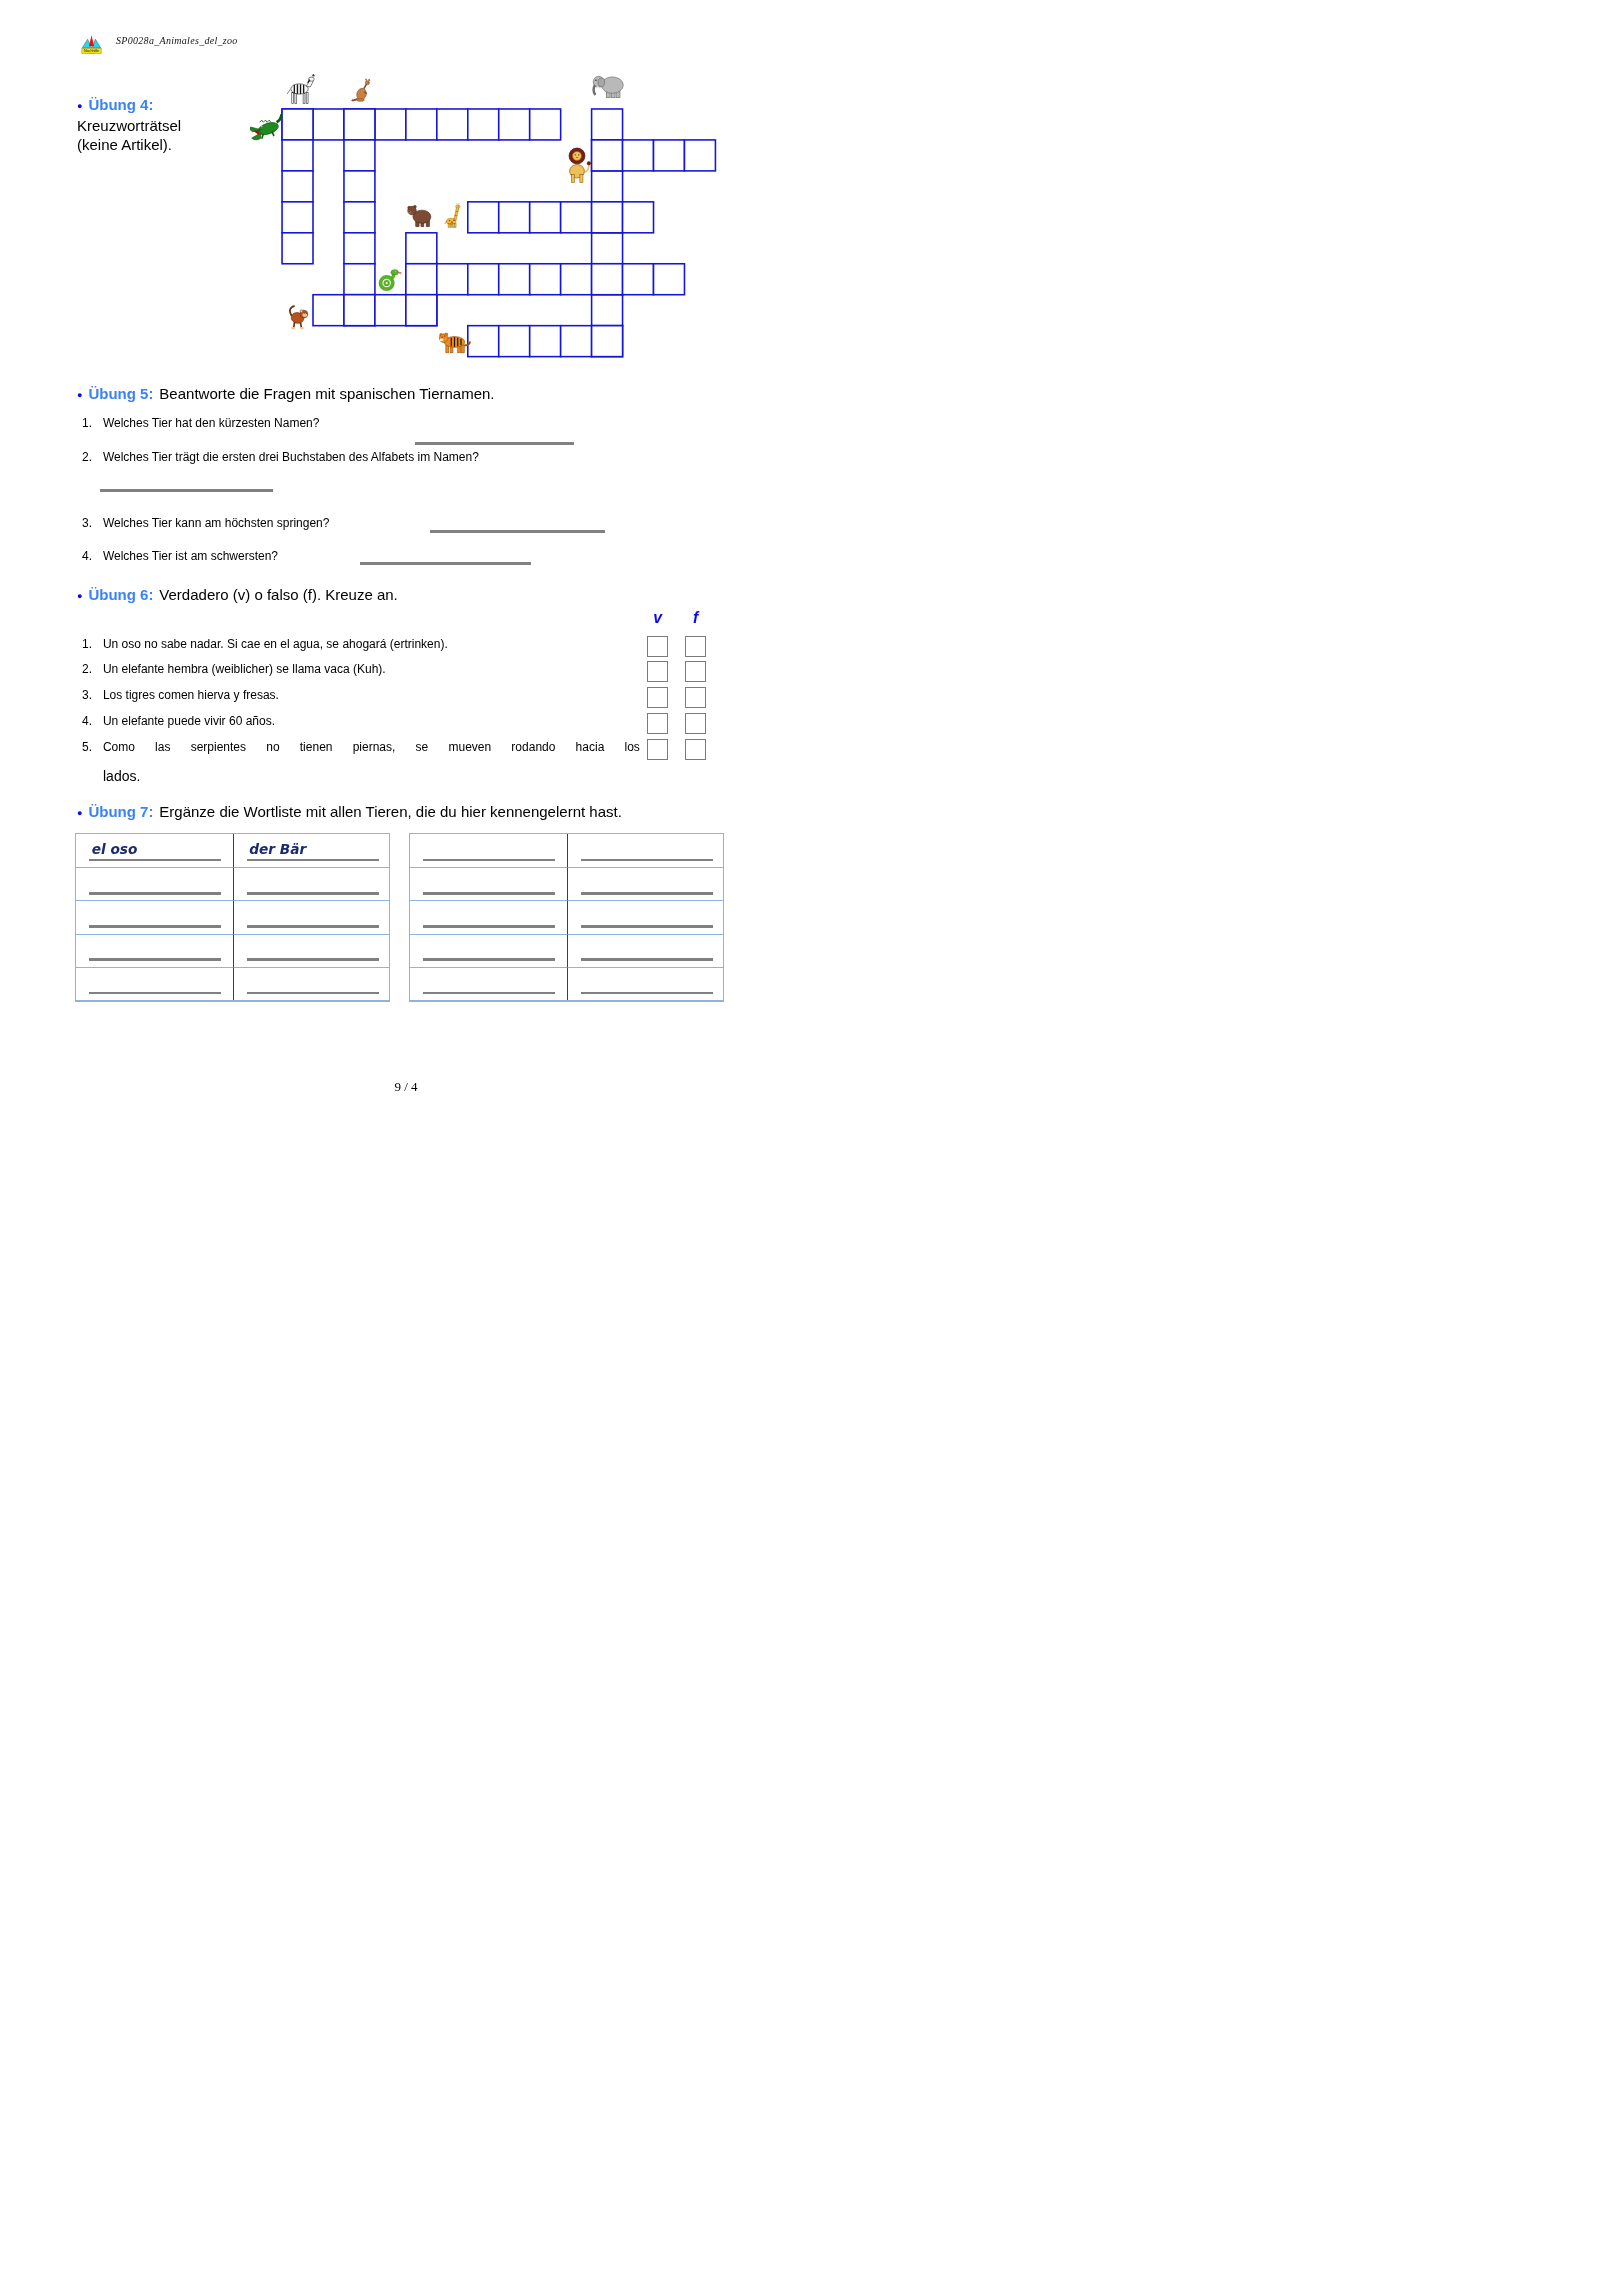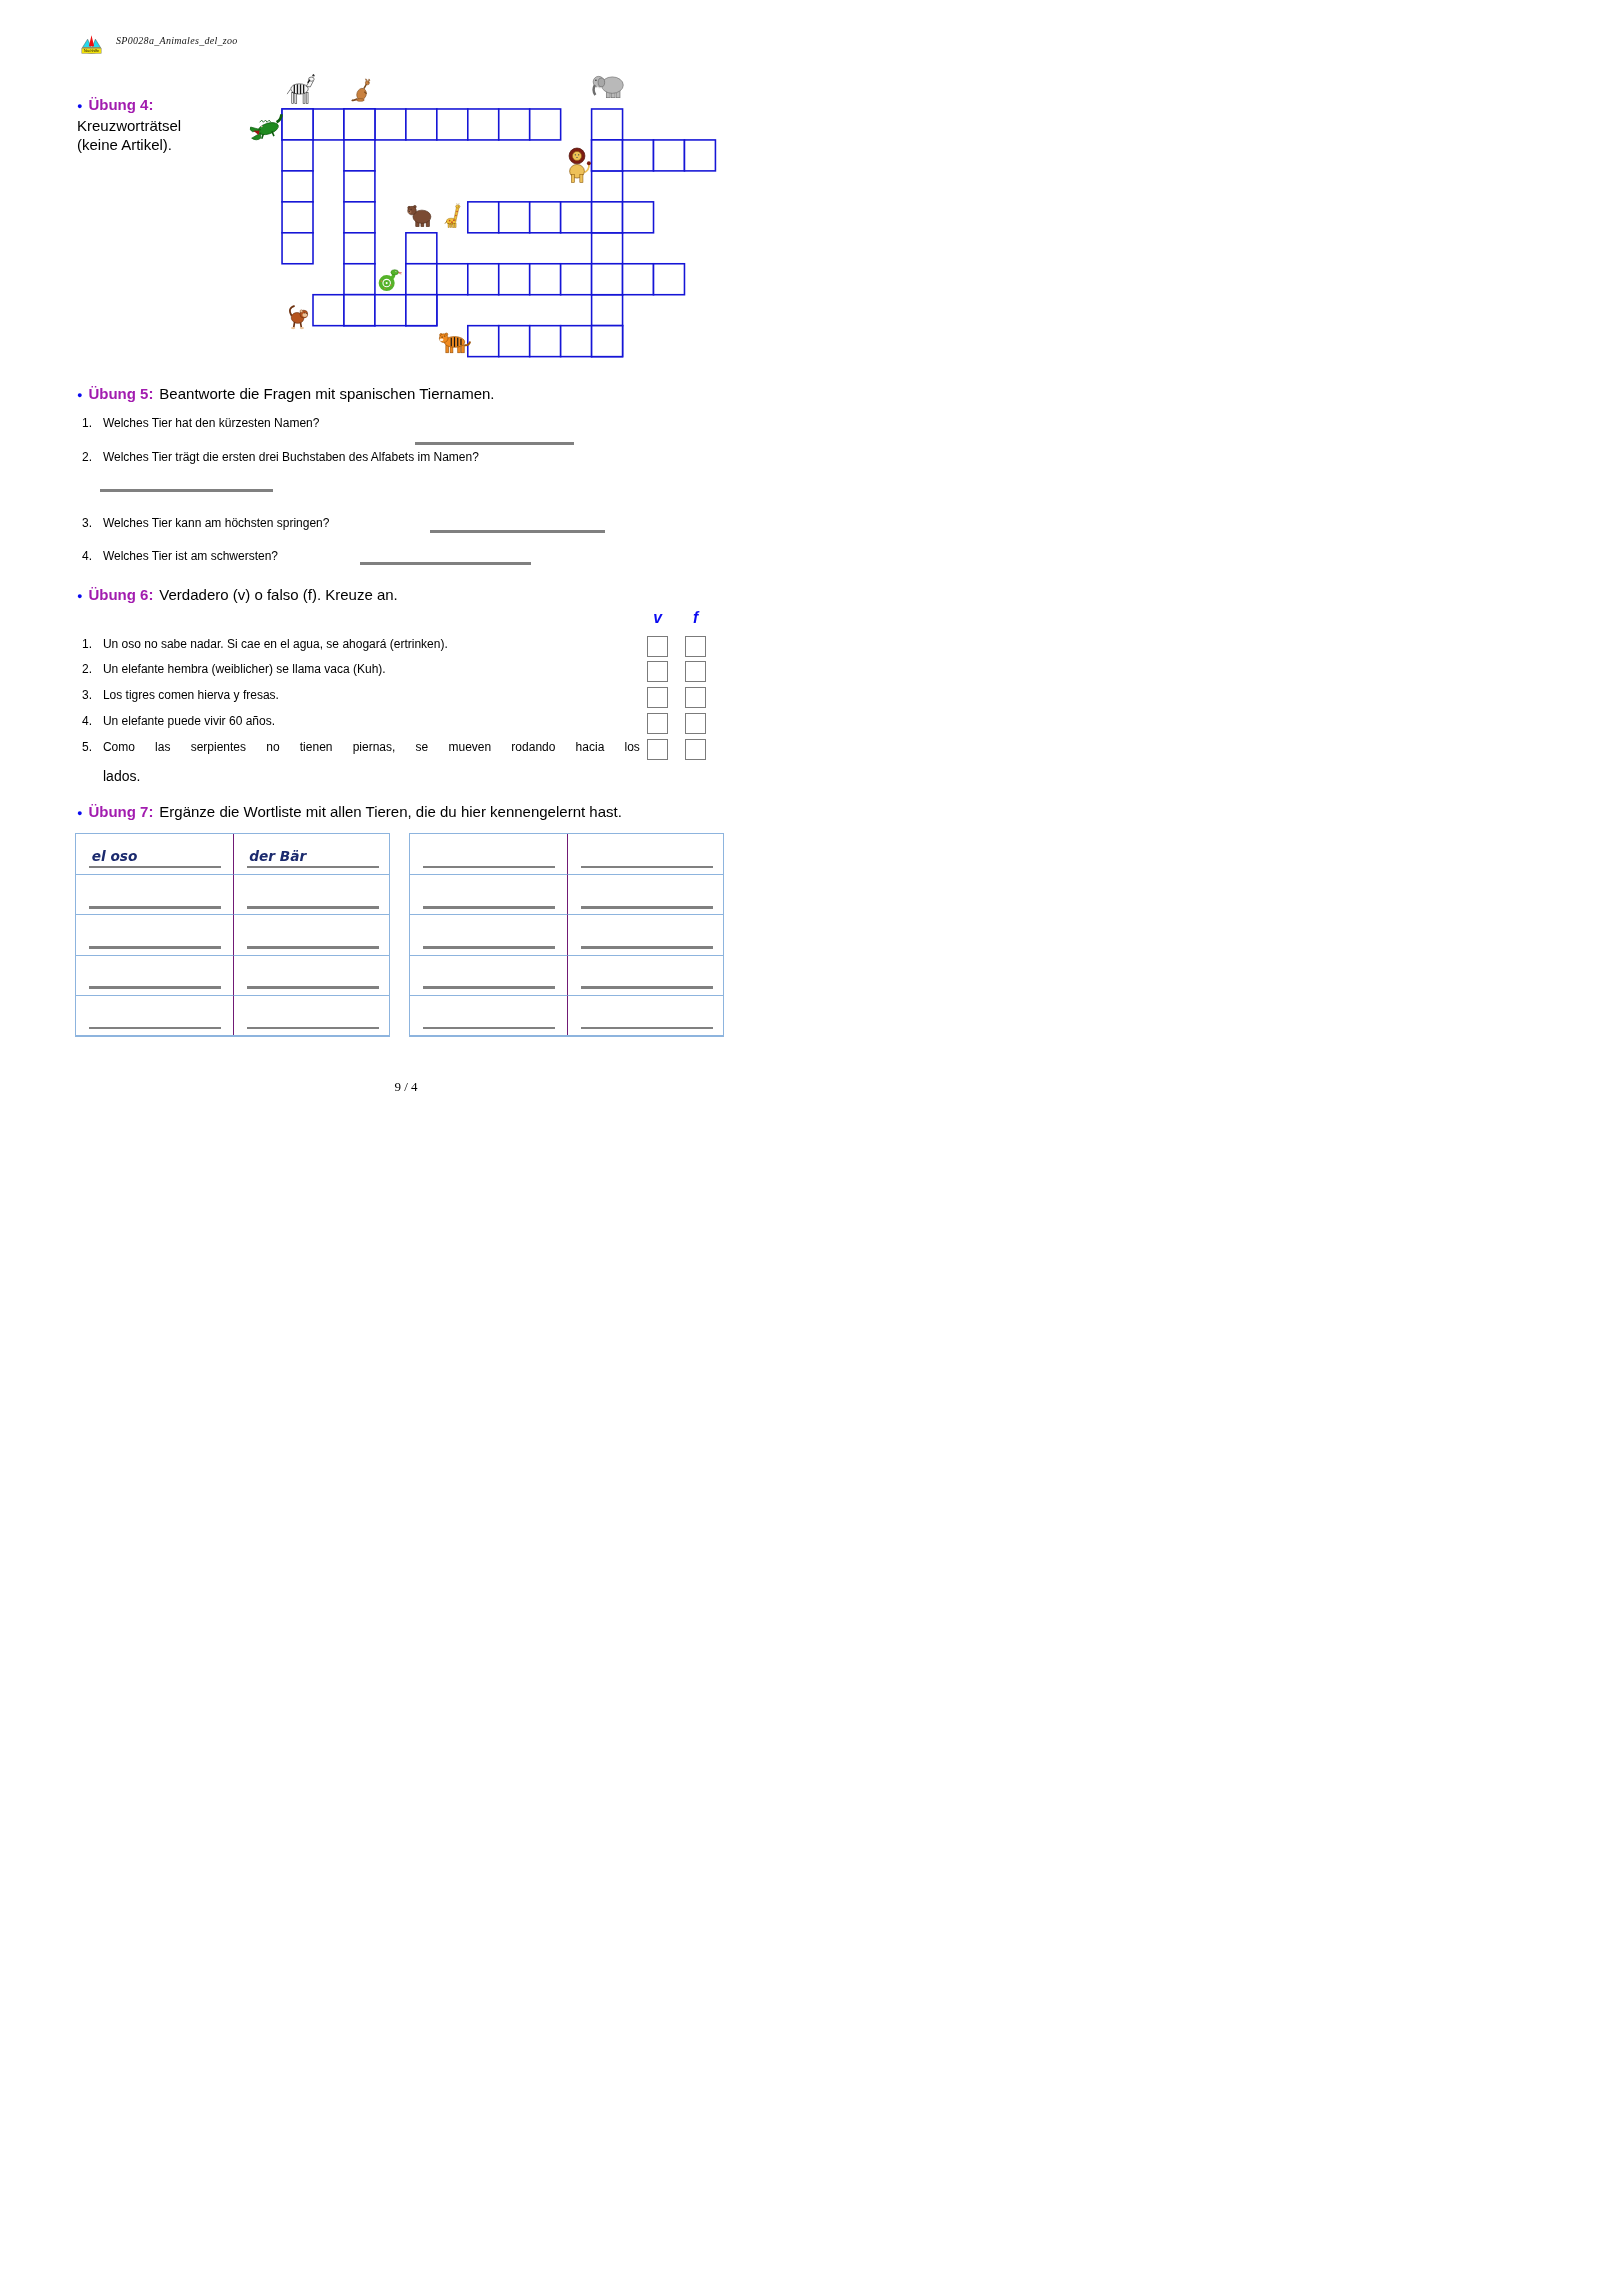--- a/index.html
+++ b/index.html
@@ -8,21 +8,21 @@
 
   
   .logo{position:absolute;left:81px;top:34px;width:21px;height:22px;}
   .logo svg{width:100%;height:100%;display:block;}
   .doc-title{position:absolute;left:116px;top:35px;font-family:"Liberation Serif",serif;
              font-style:italic;font-size:10px;color:#151515;letter-spacing:0.3px;}
 
   
   .heading{position:absolute;display:flex;align-items:baseline;gap:5.9px;font-size:15px;white-space:nowrap;}
   .bullet{color:#0a0af0;font-size:9.2px;transform:translateY(-1.3px);}
-  .hlabel{color:#a21caf;font-weight:bold;}
+  .hlabel{color:#3b82f6;font-weight:bold;}
   .htext{color:#000;}
   .ex4-l{position:absolute;font-size:15px;}
 
   
   .crossword{position:absolute;left:281px;top:108px;}
   .cw-cell{fill:#ffffff;stroke:#1515d6;stroke-width:2.4;}
   .animal{position:absolute;}
   .animal svg{width:100%;height:100%;display:block;}
 
   
@@ -32,21 +32,21 @@
 
   
   .vf-label{position:absolute;width:21px;text-align:center;font-style:italic;font-weight:bold;
             color:#0a0af0;font-size:15.7px;}
   .checkbox{position:absolute;width:21px;height:21px;border:1.3px solid #7b7b7b;background:#fff;box-sizing:border-box;}
   .st5 .s-text{display:inline-block;width:537px;white-space:normal;vertical-align:top;
                text-align:justify;text-align-last:justify;}
   .s5-line2{position:absolute;left:103px;top:768px;font-size:14px;}
 
   
-  .wtable{position:absolute;width:315px;height:204px;box-sizing:border-box;
+  .wtable{position:absolute;width:315px;height:169px;box-sizing:border-box;
           border:1.3px solid #8db4de;border-bottom-width:2.6px;
           display:grid;grid-template-columns:1fr 1fr;grid-auto-rows:1fr;}
   .tcell{position:relative;border-left:1px solid #701a75;border-top:1px solid #8db4de;}
   .tcell:nth-child(-n+2){border-top:none;}
   .tcell:nth-child(odd){border-left:none;}
   .tline{position:absolute;left:13px;bottom:5.9px;width:132px;height:2.6px;background:#808080;}
   .example{position:absolute;left:15.7px;bottom:9.8px;font-family:"DejaVu Sans",sans-serif;
            font-style:italic;font-weight:bold;color:#1b2a6e;font-size:13.7px;}
 
   .footer{position:absolute;left:0;top:1079px;width:100%;text-align:center;

